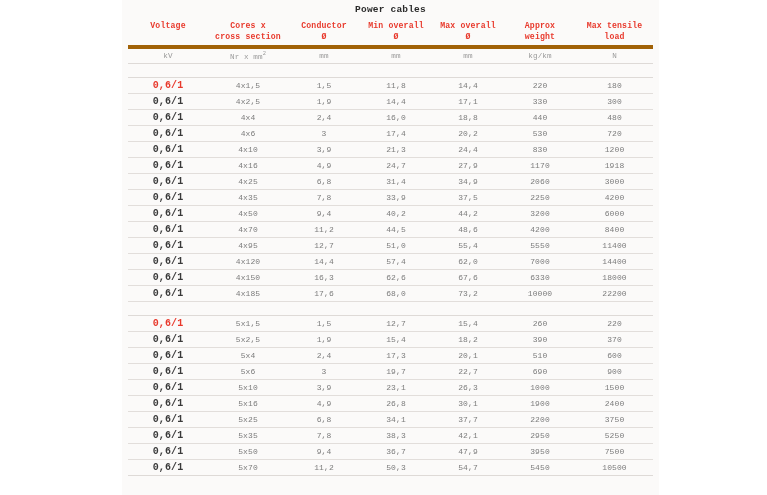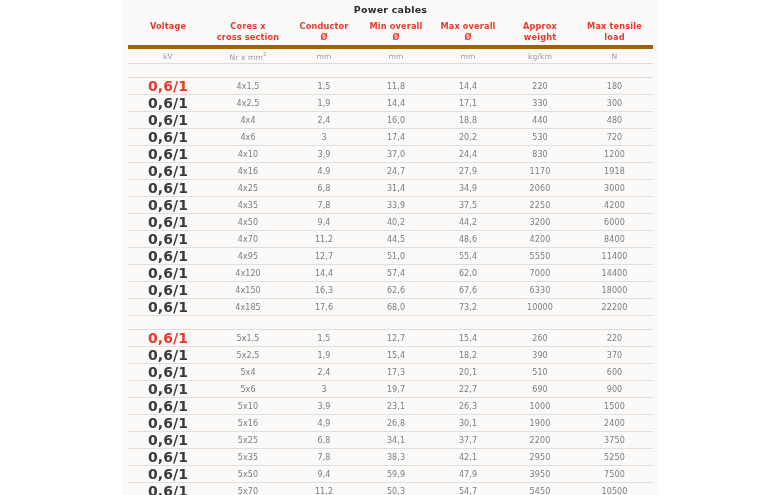--- a/index.html
+++ b/index.html
@@ -11,20 +11,21 @@
     height: 495px;
     background: #ffffff;
     font-family: "DejaVu Sans", "Liberation Sans", sans-serif;
     overflow: hidden;
   }
 
   #page {
     position: relative;
     width: 648px;
     height: 495px;
+    font-family: Liberation Mono, monospace;
   }
 
   
   .panel {
     position: absolute;
     left: 122px;
     top: 0;
     width: 537px;
     height: 495px;
     background: #fbfaf9;
@@ -99,21 +100,21 @@
   tr.data-row td {
     height: 15px;
     font-size: 8px;
     color: #7c7c7c;
     border-bottom: 1px solid #e2dedb;
     letter-spacing: 0.1px;
   }
   tr.data-row td.col-voltage {
     font-weight: bold;
     color: #3a3a3a;
-    font-size: 14px;
+    font-size: 10px;
   }
   tr.data-row.first-of-group td.col-voltage {
     color: #e8392c;
   }
 
   
   tr.group-sep td {
     height: 13px;
     border-bottom: 1px solid #dedad7;
   }
@@ -219,21 +220,21 @@
             <td class="col-value">3</td>
             <td class="col-value">17,4</td>
             <td class="col-value">20,2</td>
             <td class="col-value">530</td>
             <td class="col-value">720</td>
           </tr>
           <tr class="data-row">
             <td class="col-voltage">0,6/1</td>
             <td class="col-value">4x10</td>
             <td class="col-value">3,9</td>
-            <td class="col-value">37,0</td>
+            <td class="col-value">21,3</td>
             <td class="col-value">24,4</td>
             <td class="col-value">830</td>
             <td class="col-value">1200</td>
           </tr>
           <tr class="data-row">
             <td class="col-voltage">0,6/1</td>
             <td class="col-value">4x16</td>
             <td class="col-value">4,9</td>
             <td class="col-value">24,7</td>
             <td class="col-value">27,9</td>
@@ -384,21 +385,21 @@
             <td class="col-value">7,8</td>
             <td class="col-value">38,3</td>
             <td class="col-value">42,1</td>
             <td class="col-value">2950</td>
             <td class="col-value">5250</td>
           </tr>
           <tr class="data-row">
             <td class="col-voltage">0,6/1</td>
             <td class="col-value">5x50</td>
             <td class="col-value">9,4</td>
-            <td class="col-value">59,9</td>
+            <td class="col-value">36,7</td>
             <td class="col-value">47,9</td>
             <td class="col-value">3950</td>
             <td class="col-value">7500</td>
           </tr>
           <tr class="data-row last-row">
             <td class="col-voltage">0,6/1</td>
             <td class="col-value">5x70</td>
             <td class="col-value">11,2</td>
             <td class="col-value">50,3</td>
             <td class="col-value">54,7</td>

